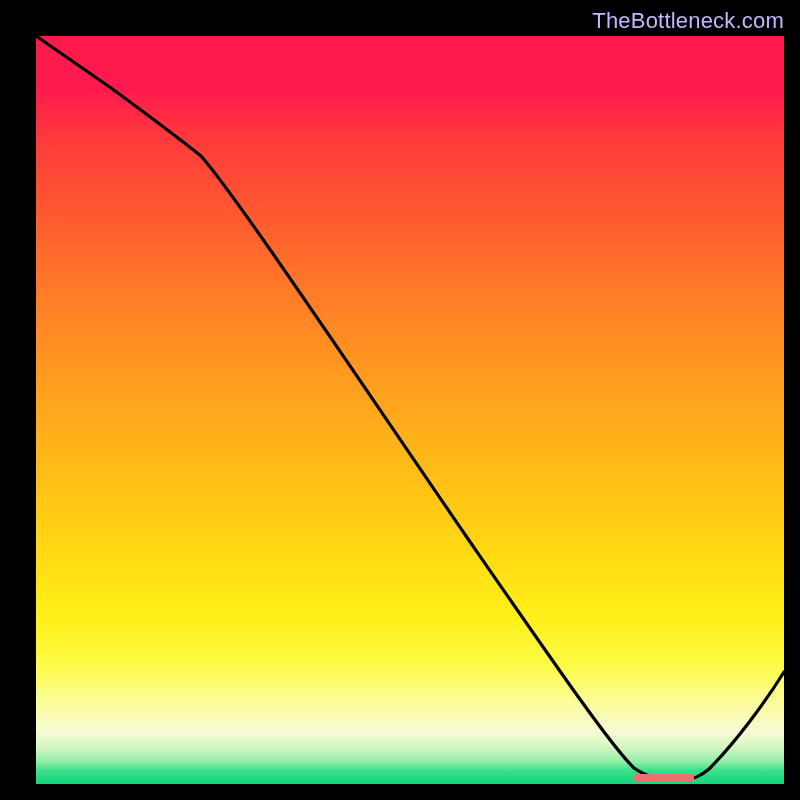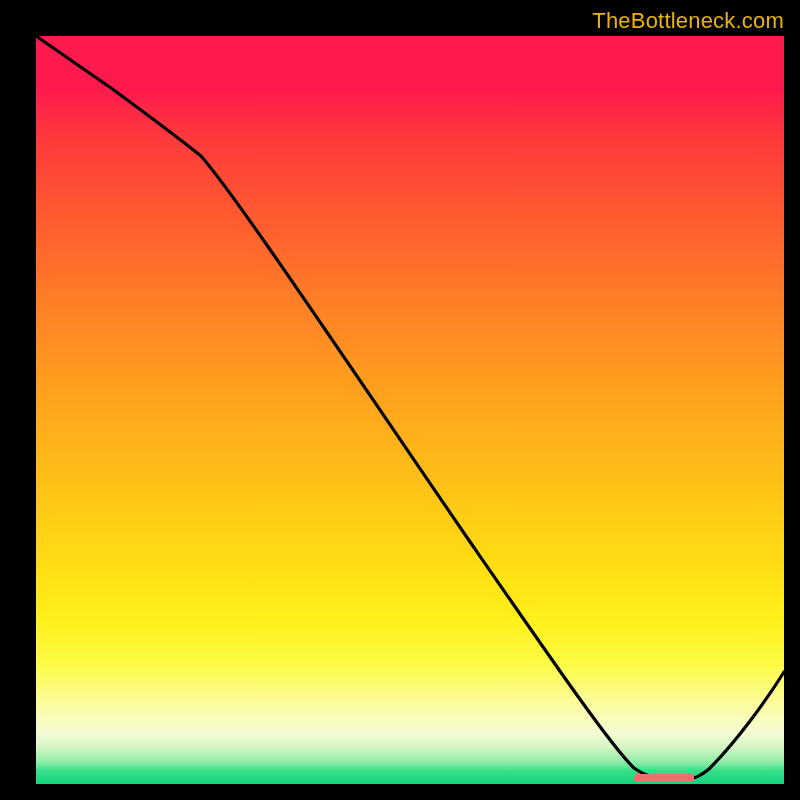--- a/index.html
+++ b/index.html
@@ -47,21 +47,21 @@
       #d6f6c4 95%,
       #93eea8 97%,
       #3adf8b 98.2%,
       #12d57d 100%
     );
   }
   .watermark {
     position: absolute;
     top: 8px;
     right: 16px;
-    color: #eab308;
+    color: #c4b5fd;
     font-size: 22px;
     font-weight: 500;
     letter-spacing: 0.2px;
     user-select: none;
   }
   svg.curve {
     position: absolute;
     left: 0; top: 0;
     width: 748px;
     height: 748px;

